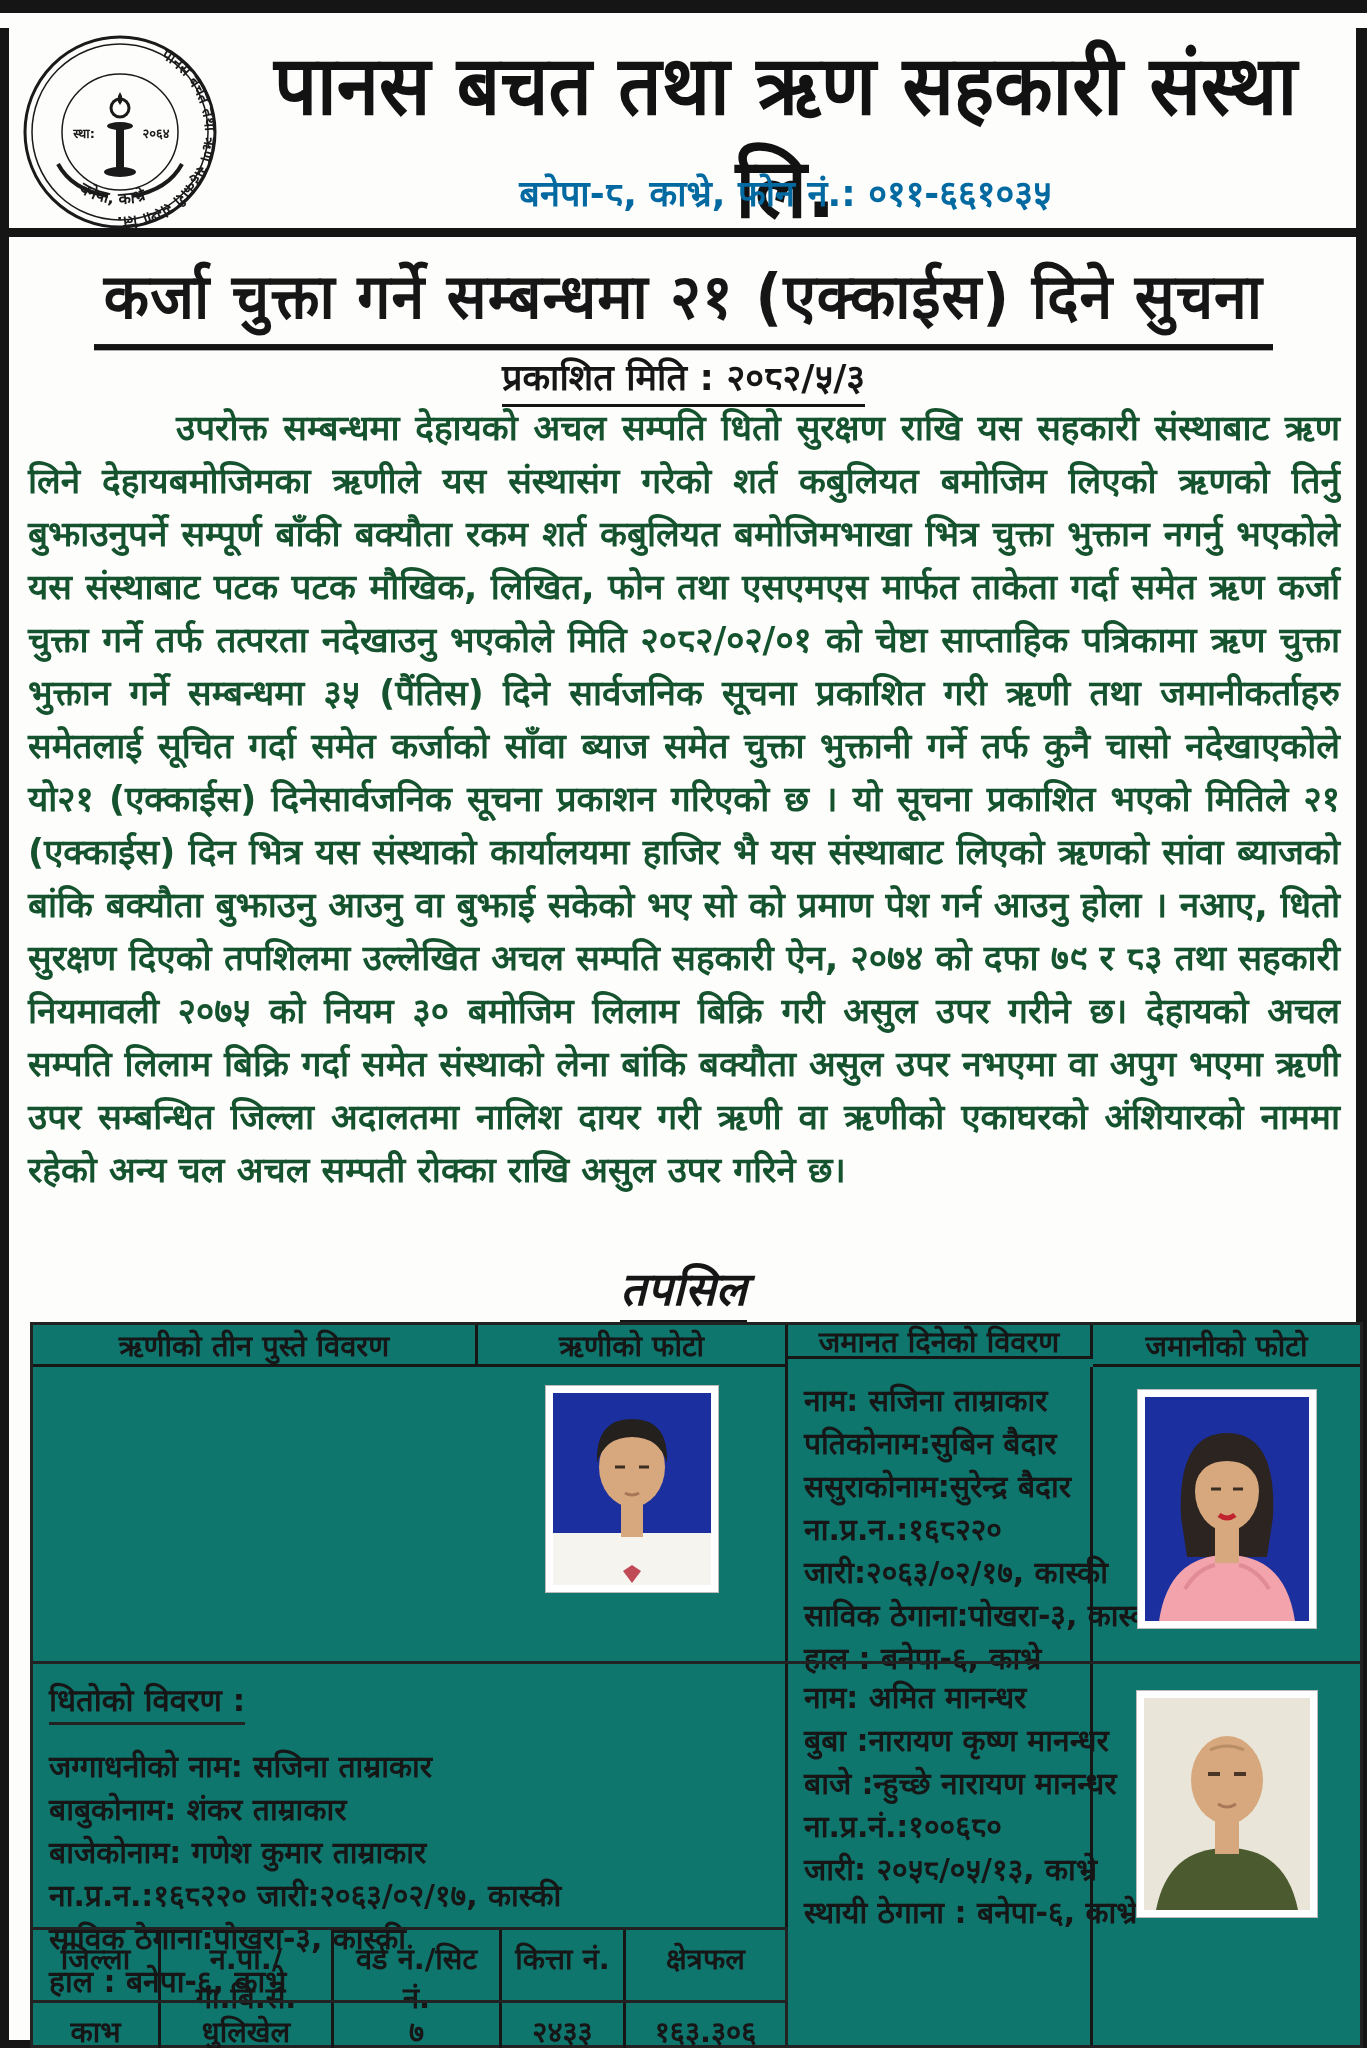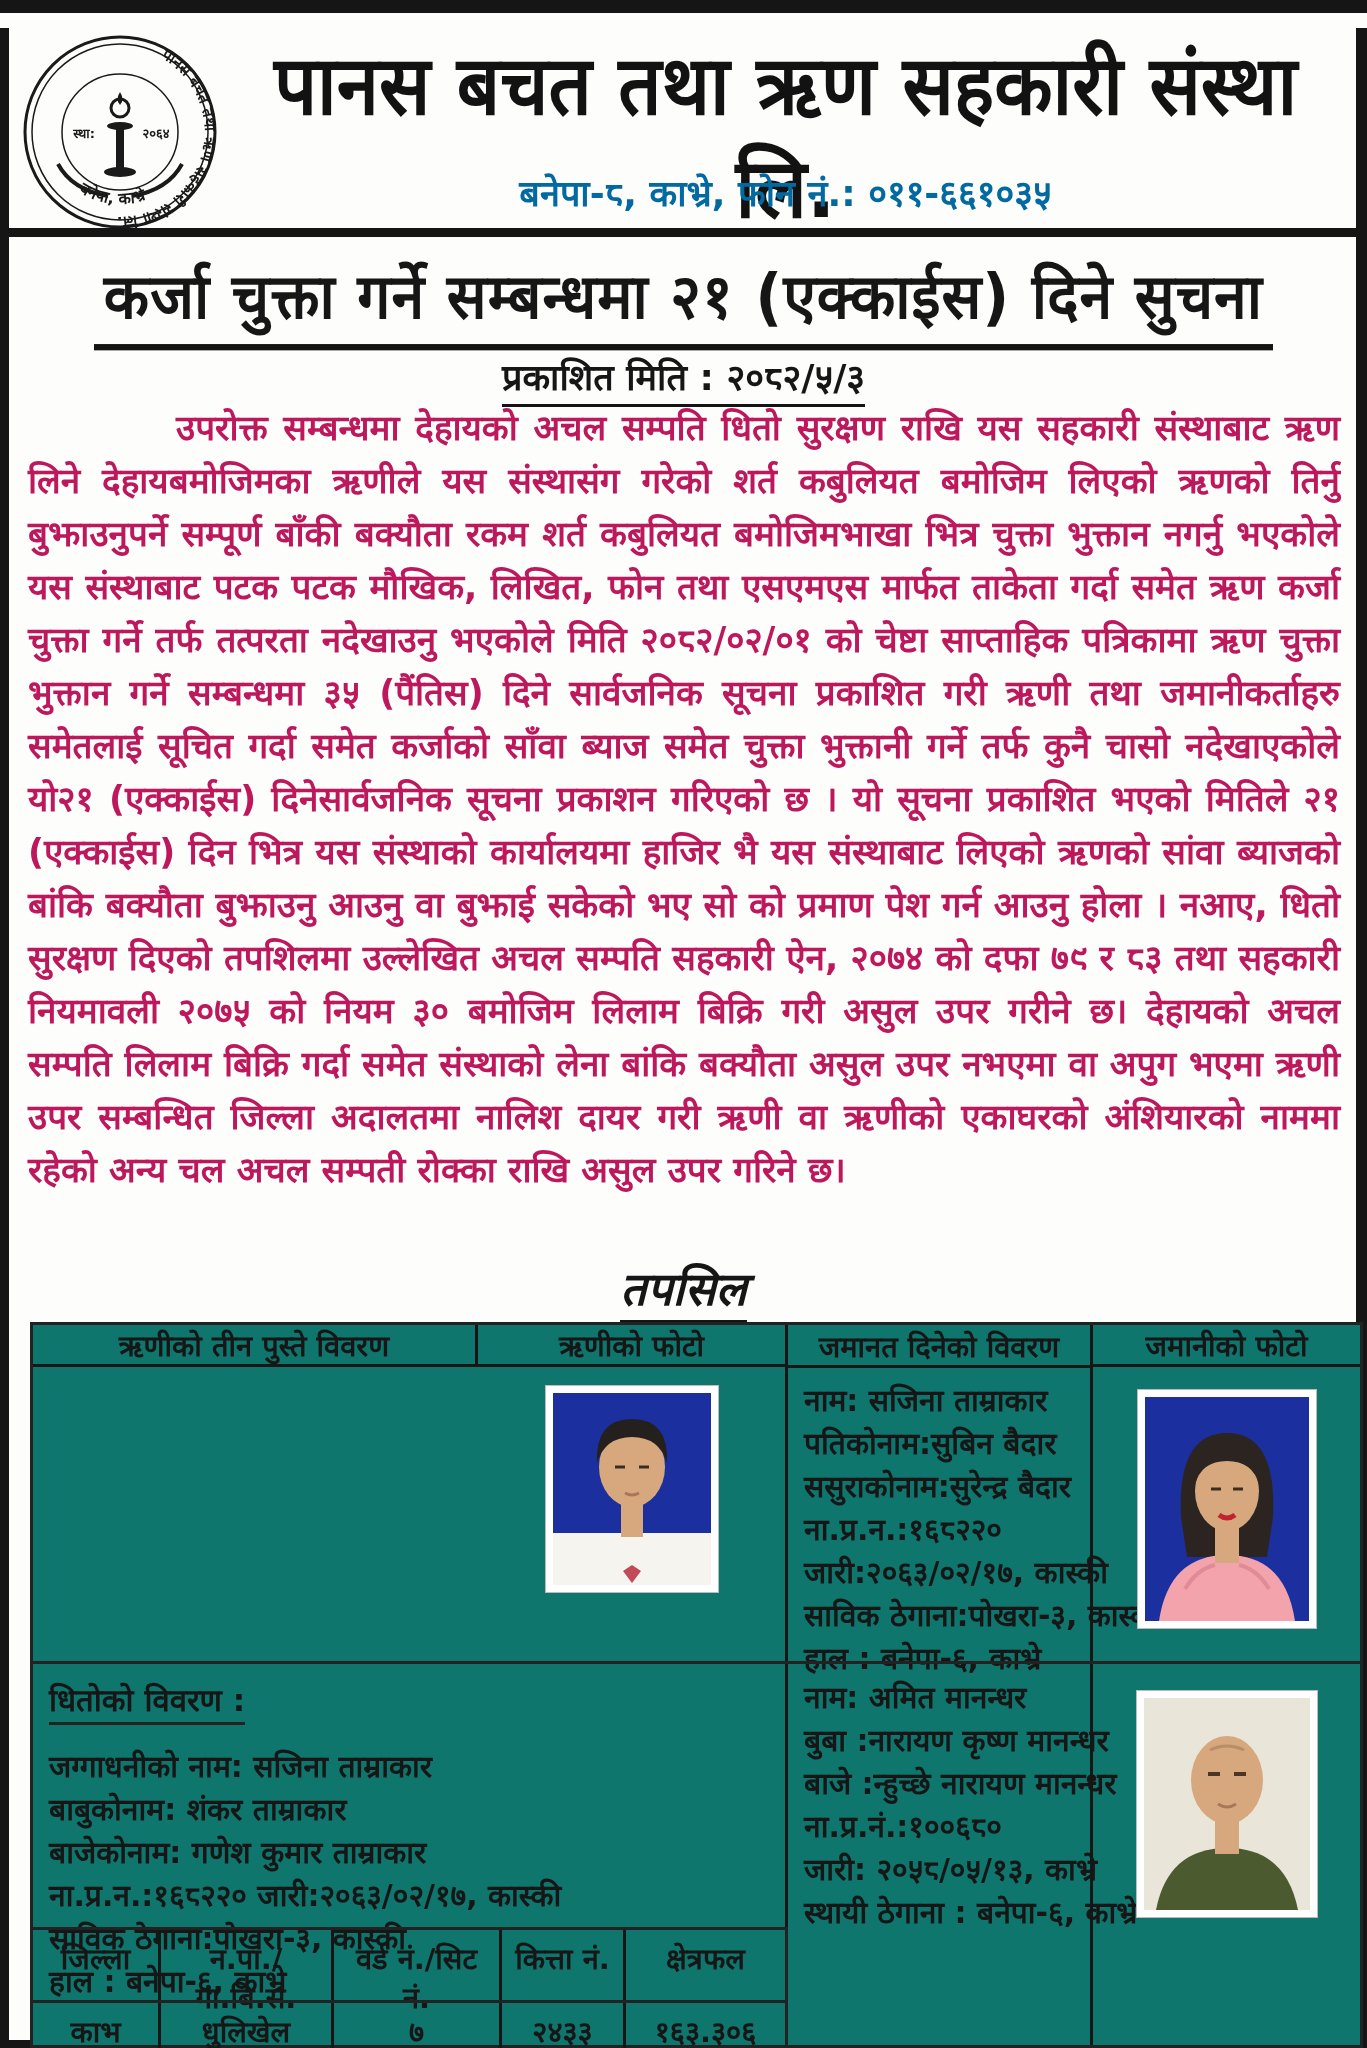--- a/index.html
+++ b/index.html
@@ -26,21 +26,21 @@
     border-bottom:6px solid #141414;padding:0 10px 8px 10px;transform:scaleY(1.05);
   }
   .pub-date{position:absolute;left:0;top:352px;width:1367px;text-align:center;}
   .pub-date span{
     display:inline-block;font-size:36px;font-weight:bold;
     border-bottom:3px solid #141414;padding-bottom:3px;
   }
   .body-text{
     position:absolute;left:28px;top:402px;width:1312px;
     font-size:35px;line-height:53px;font-weight:600;text-align:justify;
-    text-indent:148px;color:#be185d;
+    text-indent:148px;color:#14532d;
   }
   .tapasil-head{position:absolute;left:0;top:1256px;width:1367px;text-align:center;}
   .tapasil-head span{
     display:inline-block;font-size:46px;font-weight:bold;font-style:italic;
     border-bottom:5px solid #141414;padding-bottom:2px;
   }
   
   .dtable{
     position:absolute;left:30px;top:1322px;width:1333px;height:726px;
     border:3px solid #222;box-sizing:border-box;background:#0f766e;
@@ -118,21 +118,21 @@
   <div class="body-text">उपरोक्त सम्बन्धमा देहायको अचल सम्पति धितो सुरक्षण राखि यस सहकारी संस्थाबाट ऋण लिने देहायबमोजिमका ऋणीले यस संस्थासंग गरेको शर्त कबुलियत बमोजिम लिएको ऋणको तिर्नु बुझाउनुपर्ने सम्पूर्ण बाँकी बक्यौता रकम शर्त कबुलियत बमोजिमभाखा भित्र चुक्ता भुक्तान नगर्नु भएकोले यस संस्थाबाट पटक पटक मौखिक, लिखित, फोन तथा एसएमएस मार्फत ताकेता गर्दा समेत ऋण कर्जा चुक्ता गर्ने तर्फ तत्परता नदेखाउनु भएकोले मिति २०८२/०२/०१ को चेष्टा साप्ताहिक पत्रिकामा ऋण चुक्ता भुक्तान गर्ने सम्बन्धमा ३५ (पैंतिस) दिने सार्वजनिक सूचना प्रकाशित गरी ऋणी तथा जमानीकर्ताहरु समेतलाई सूचित गर्दा समेत कर्जाको साँवा ब्याज समेत चुक्ता भुक्तानी गर्ने तर्फ कुनै चासो नदेखाएकोले यो२१ (एक्काईस) दिनेसार्वजनिक सूचना प्रकाशन गरिएको छ । यो सूचना प्रकाशित भएको मितिले २१ (एक्काईस) दिन भित्र यस संस्थाको कार्यालयमा हाजिर भै यस संस्थाबाट लिएको ऋणको सांवा ब्याजको बांकि बक्यौता बुझाउनु आउनु वा बुझाई सकेको भए सो को प्रमाण पेश गर्न आउनु होला । नआए, धितो सुरक्षण दिएको तपशिलमा उल्लेखित अचल सम्पति सहकारी ऐन, २०७४ को दफा ७९ र ८३ तथा सहकारी नियमावली २०७५ को नियम ३० बमोजिम लिलाम बिक्रि गरी असुल उपर गरीने छ। देहायको अचल सम्पति लिलाम बिक्रि गर्दा समेत संस्थाको लेना बांकि बक्यौता असुल उपर नभएमा वा अपुग भएमा ऋणी उपर सम्बन्धित जिल्ला अदालतमा नालिश दायर गरी ऋणी वा ऋणीको एकाघरको अंशियारको नाममा रहेको अन्य चल अचल सम्पती रोक्का राखि असुल उपर गरिने छ।</div>
 
   <div class="tapasil-head">
     <span>तपसिल</span>
   </div>
 
   <div class="dtable">
 
     <div class="cell th" style="left:0;top:0;width:445px;height:42px;border-right:3px solid;border-bottom:3px solid;">ऋणीको  तीन पुस्ते विवरण</div>
     <div class="cell th" style="left:445px;top:0;width:310px;height:42px;border-right:3px solid;border-bottom:3px solid;">ऋणीको फोटो</div>
-    <div class="cell th" style="left:755px;top:0;width:305px;height:43px;border-right:3px solid;border-bottom:3px solid;">जमानत दिनेको विवरण</div>
+    <div class="cell th" style="left:755px;top:0;width:305px;height:34px;border-right:3px solid;border-bottom:3px solid;">जमानत दिनेको विवरण</div>
     <div class="cell th" style="left:1060px;top:0;width:267px;height:42px;border-bottom:3px solid;">जमानीको फोटो</div>
 
 
     <div class="cell photo-cell" style="left:445px;top:42px;width:310px;height:294px;border-right:3px solid;padding-top:18px;">
       <svg width="174" height="208" viewBox="0 0 174 208">
         <rect x="0" y="0" width="174" height="208" fill="#ffffff" stroke="#bbb" stroke-width="2"></rect>
         <rect x="8" y="8" width="158" height="192" fill="#1c2f9e"></rect>
         <rect x="8" y="148" width="158" height="52" fill="#f6f4ef"></rect>
         <path d="M 40 200 q 8 -52 47 -52 q 39 0 47 52 Z" fill="#f6f4ef"></path>
         <rect x="76" y="118" width="22" height="34" fill="#d7a87d"></rect>

